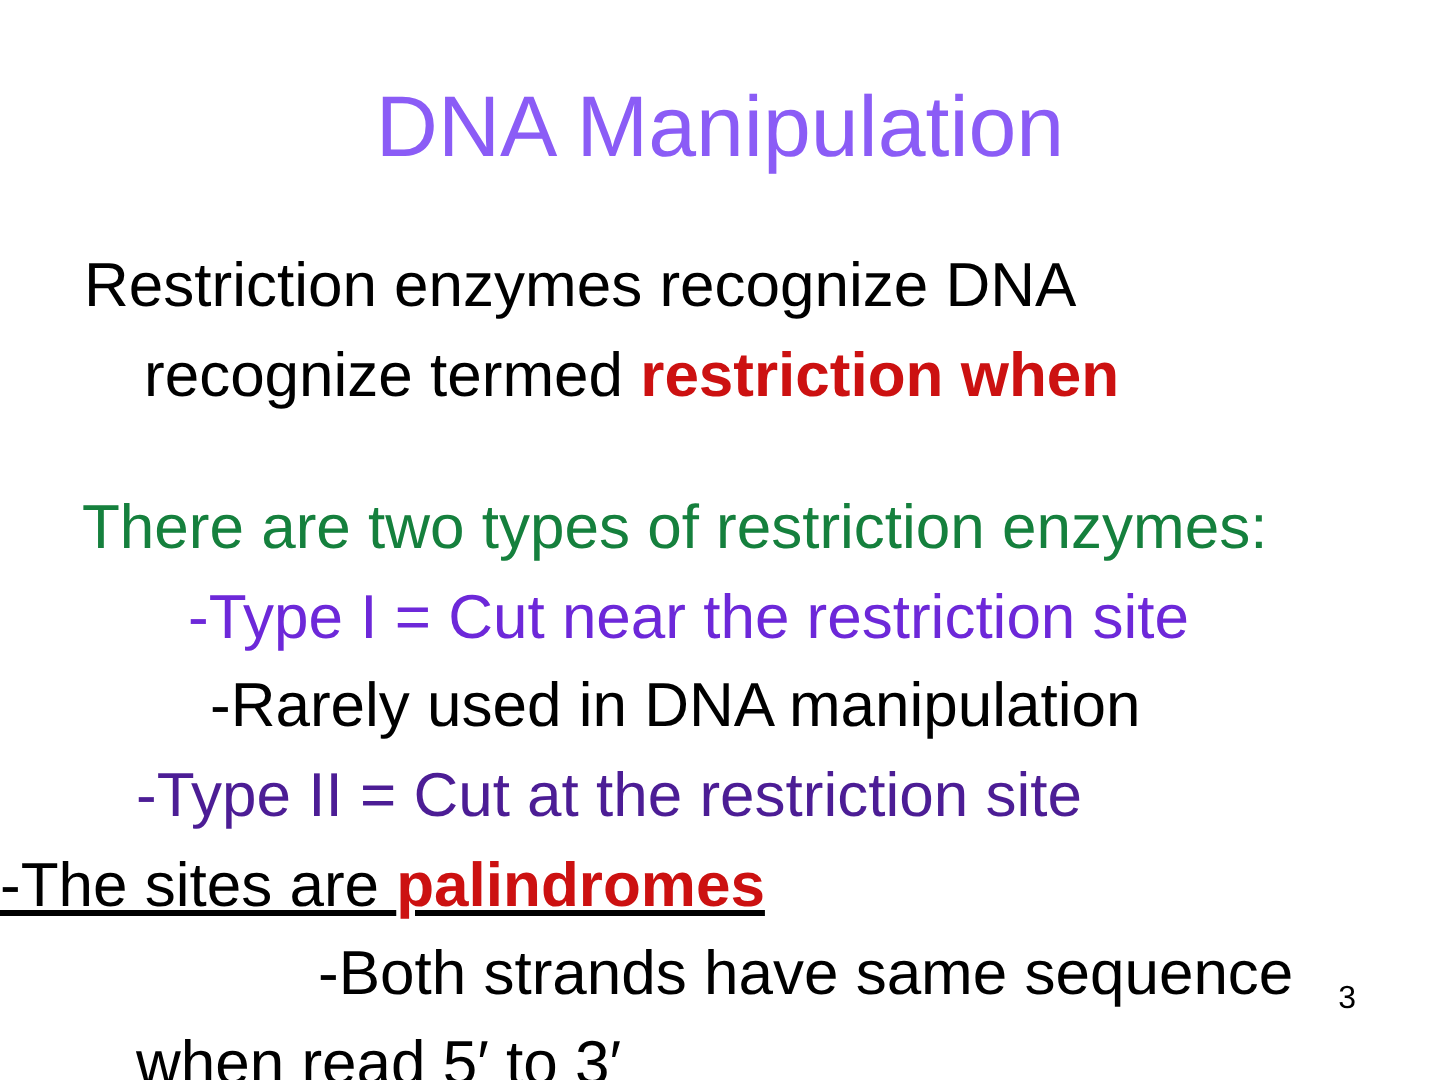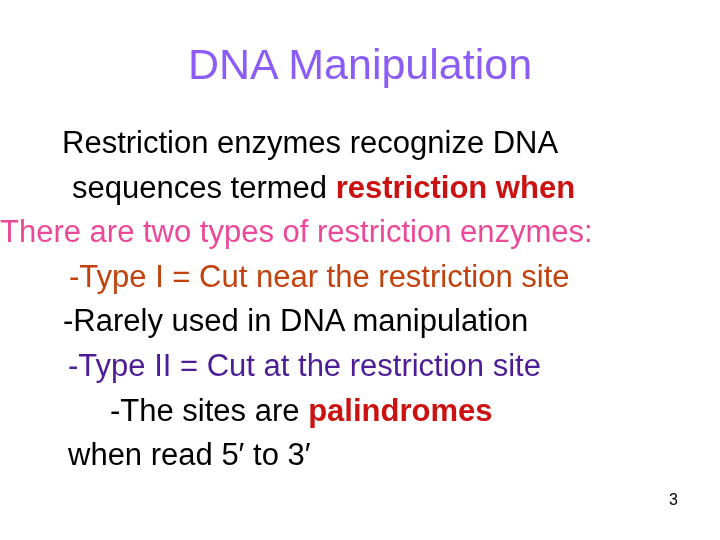--- a/index.html
+++ b/index.html
@@ -41,23 +41,24 @@
     font-size: 16px;
     line-height: 1.1;
   }
 </style>
 </head>
 <body>
 
 <div class="slide" style="background: rgb(255, 255, 255);">
   <div class="title" style="color: #8b5cf6;">DNA Manipulation</div>
   <div class="body">
-      <div class="line" style="padding-left: 62px; color: rgb(0, 0, 0);"><span>Restriction enzymes recognize DNA</span></div>
-      <div class="line" style="padding-left: 72px; color: rgb(0, 0, 0);"><span>sequences termed </span><span class="em" style="color: rgb(204, 17, 17);">restriction when</span></div>
-      <div class="line" style="color: #ec4899;"><span>There are two types of restriction enzymes:</span></div>
-      <div class="line" style="padding-left: 69px; color: #c2410c;"><span>-Type I = Cut near the restriction site</span></div>
-      <div class="line" style="padding-left: 63px; color: rgb(0, 0, 0);"><span>-Rarely used in DNA manipulation</span></div>
+      <div class="line" style="padding-left: 42px; color: rgb(0, 0, 0);"><span>Restriction enzymes recognize DNA</span></div>
+      <div class="line" style="padding-left: 72px; color: rgb(0, 0, 0);"><span>recognize termed </span><span class="em" style="color: rgb(204, 17, 17);">restriction when</span></div>
+      <div class="line" style="padding-left: 41px; color: #15803d; margin-top: 32px;"><span>There are two types of restriction enzymes:</span></div>
+      <div class="line" style="padding-left: 94px; color: #6d28d9;"><span>-Type I = Cut near the restriction site</span></div>
+      <div class="line" style="padding-left: 105px; color: rgb(0, 0, 0);"><span>-Rarely used in DNA manipulation</span></div>
       <div class="line" style="padding-left: 68px; color: #4c1d95;"><span>-Type II = Cut at the restriction site</span></div>
-      <div class="line" style="padding-left: 110px; color: rgb(0, 0, 0);"><span>-The sites are </span><span class="em" style="color: rgb(204, 17, 17);">palindromes</span></div>
+      <div class="line" style="color: rgb(0, 0, 0); text-decoration: underline;"><span>-The sites are </span><span class="em" style="color: rgb(204, 17, 17);">palindromes</span></div>
+      <div class="line" style="padding-left: 159px; color: rgb(0, 0, 0);"><span>-Both strands have same sequence</span></div>
       <div class="line" style="padding-left: 68px; color: rgb(0, 0, 0);"><span>when read 5′ to 3′</span></div>
     </div>
   <div class="page-number" style="color: rgb(0, 0, 0);">3</div>
 </div>
 
 </body></html>

